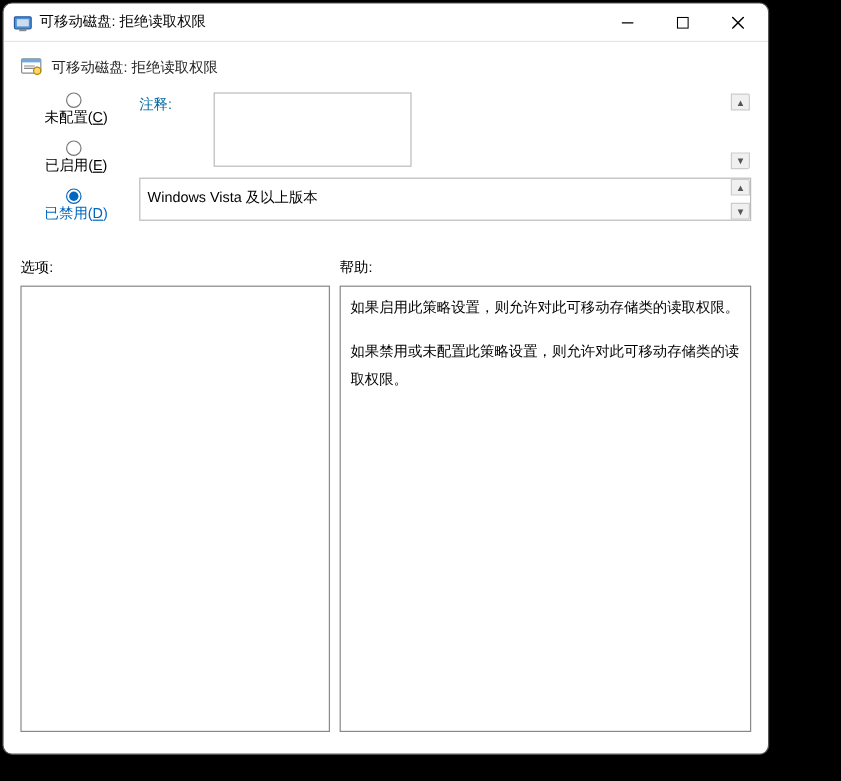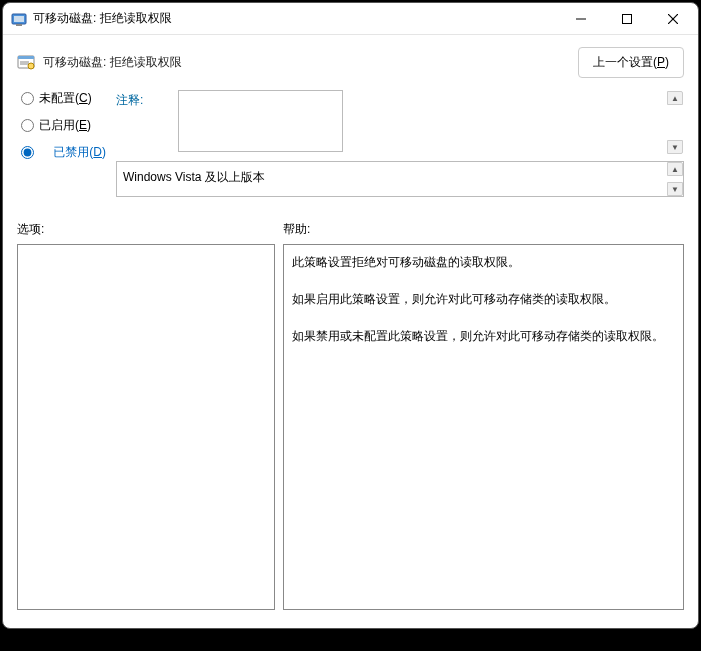--- a/index.html
+++ b/index.html
@@ -8,21 +8,21 @@
       font-size: 12px;
       background: #000;
       width: 701px;
       height: 651px;
       overflow: hidden;
     }
     .window {
       background: #fff;
       border: 1px solid #555;
       border-radius: 8px;
-      width: 697px;
+      width: 639px;
       height: 627px;
       margin: 2px;
       display: flex;
       flex-direction: column;
       overflow: hidden;
     }
     .titlebar {
       display: flex;
       align-items: center;
       height: 32px;
@@ -66,20 +66,21 @@
     }
     .radio-col {
       width: 85px;
       padding-top: 0;
     }
     .radio-item {
       display: flex; align-items: center;
       margin-bottom: 10px;
       font-size: 12px;
       color: #000;
+      flex-direction: column;
     }
     .radio-item input[type="radio"] {
       margin-right: 5px;
       accent-color: #0067c0;
       width: 13px; height: 13px;
     }
     .radio-item.selected { color: #0067c0; justify-content: space-between; }
     .underline { text-decoration: underline; }
     .fields-col { flex: 1; }
     .field-row { display: flex; margin-bottom: 6px; }
@@ -178,21 +179,20 @@
       <svg viewBox="0 0 18 18">
           <rect x="1" y="2" width="16" height="12" rx="1" fill="#fff" stroke="#8a8a8a"></rect>
           <rect x="1" y="2" width="16" height="3" fill="#6fa8dc"></rect>
           <line x1="3" y1="8" x2="12" y2="8" stroke="#888"></line>
           <line x1="3" y1="10" x2="12" y2="10" stroke="#888"></line>
           <circle cx="14" cy="12" r="3" fill="#ffd966" stroke="#b38600"></circle>
         </svg>
     </span>
     <span class="subtitle-text">可移动磁盘: 拒绝读取权限</span>
     <div class="nav-buttons">
-      <button class="nav-btn">上一个设置(<span class="underline">P</span>)</button>
     </div>
   </div>
 
   <div class="config-row">
     <div class="radio-col">
       <label class="radio-item">
         <input type="radio" name="state" style="">
         <span>未配置(<span class="underline">C</span>)</span>
       </label>
       <label class="radio-item">
@@ -226,20 +226,19 @@
   </div>
 
   <div class="section-labels">
     <div class="left">选项:</div>
     <div>帮助:</div>
   </div>
 
   <div class="panels">
     <div class="panel options"></div>
     <div class="panel help">
-      <p>此策略设置拒绝对可移动磁盘的读取权限。</p>
       <p>如果启用此策略设置，则允许对此可移动存储类的读取权限。</p>
       <p>如果禁用或未配置此策略设置，则允许对此可移动存储类的读取权限。</p>
     </div>
   </div>
 
   <div class="footer-gap"></div>
 </div>
 
 </body></html>

